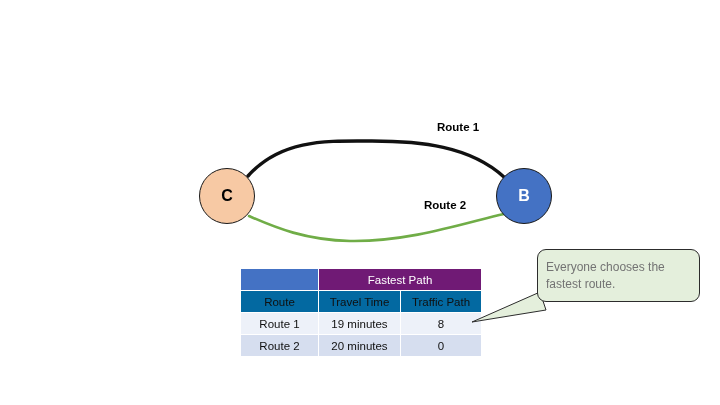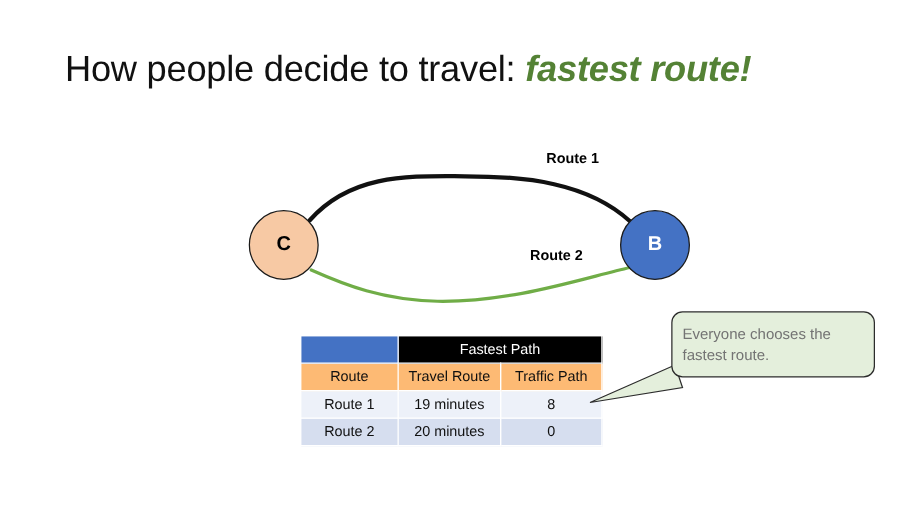--- a/index.html
+++ b/index.html
@@ -104,28 +104,28 @@
     height: 22px;
     box-sizing: border-box;
     font-weight: normal;
     text-align: center;
     vertical-align: middle;
   }
   #fastest-path-table .c-route   { width: 78px; }
   #fastest-path-table .c-time    { width: 82px; }
   #fastest-path-table .c-flow    { width: 81px; }
   tr.row-top td {
-    background: #000000;
+    background: #701a75;
     color: #ffffff;
     font-weight: bold;
     height: 21px;
   }
   tr.row-top td.blank { background: #4472C4; }
   tr.row-subhead td {
-    background: #fdba74;
+    background: #0369a1;
     color: #101010;
   }
   tr.row-data-a td {
     background: #EDF1F9;
   }
   tr.row-data-b td {
     background: #D6DEEF;
   }
   td.cell-left {
     text-align: left;
@@ -173,23 +173,20 @@
     font-size: 10.5px;
     color: #1a1a1a;
     white-space: nowrap;
   }
 </style>
 </head>
 <body>
 
 <div id="slide">
 
-  <div id="title">
-    <span>How people decide to travel: </span><span class="accent">fastest route!</span>
-  </div>
 
   <svg id="diagram" viewBox="0 0 720 405">
     <path d="M 248 176 C 282 138 330 141 372 141 C 420 141 470 146 504 177" fill="none" stroke="#111111" stroke-width="3.4" stroke-linecap="round"></path>
     <path d="M 249 216 C 276 228 306 240 350 241 C 410 242 468 222 504 214" fill="none" stroke="#70AD47" stroke-width="2.6" stroke-linecap="round"></path>
   </svg>
 
   <div class="node" id="node-c">
     <span>C</span>
   </div>
   <div class="node" id="node-b">
@@ -208,21 +205,21 @@
   </div>
 
   <table id="fastest-path-table">
     <tbody>
       <tr class="row-top">
         <td class="blank c-route"></td>
         <td class="c-time" colspan="2">Fastest Path</td>
       </tr>
       <tr class="row-subhead">
         <td class="c-route">Route</td>
-        <td class="c-time">Travel Route</td>
+        <td class="c-time">Travel Time</td>
         <td class="c-flow">Traffic Path</td>
       </tr>
       <tr class="row-data-a">
         <td class="c-route cell-left">Route 1</td>
         <td class="c-time cell-left">19 minutes</td>
         <td class="c-flow">8</td>
       </tr>
       <tr class="row-data-b">
         <td class="c-route cell-left">Route 2</td>
         <td class="c-time cell-left">20 minutes</td>

